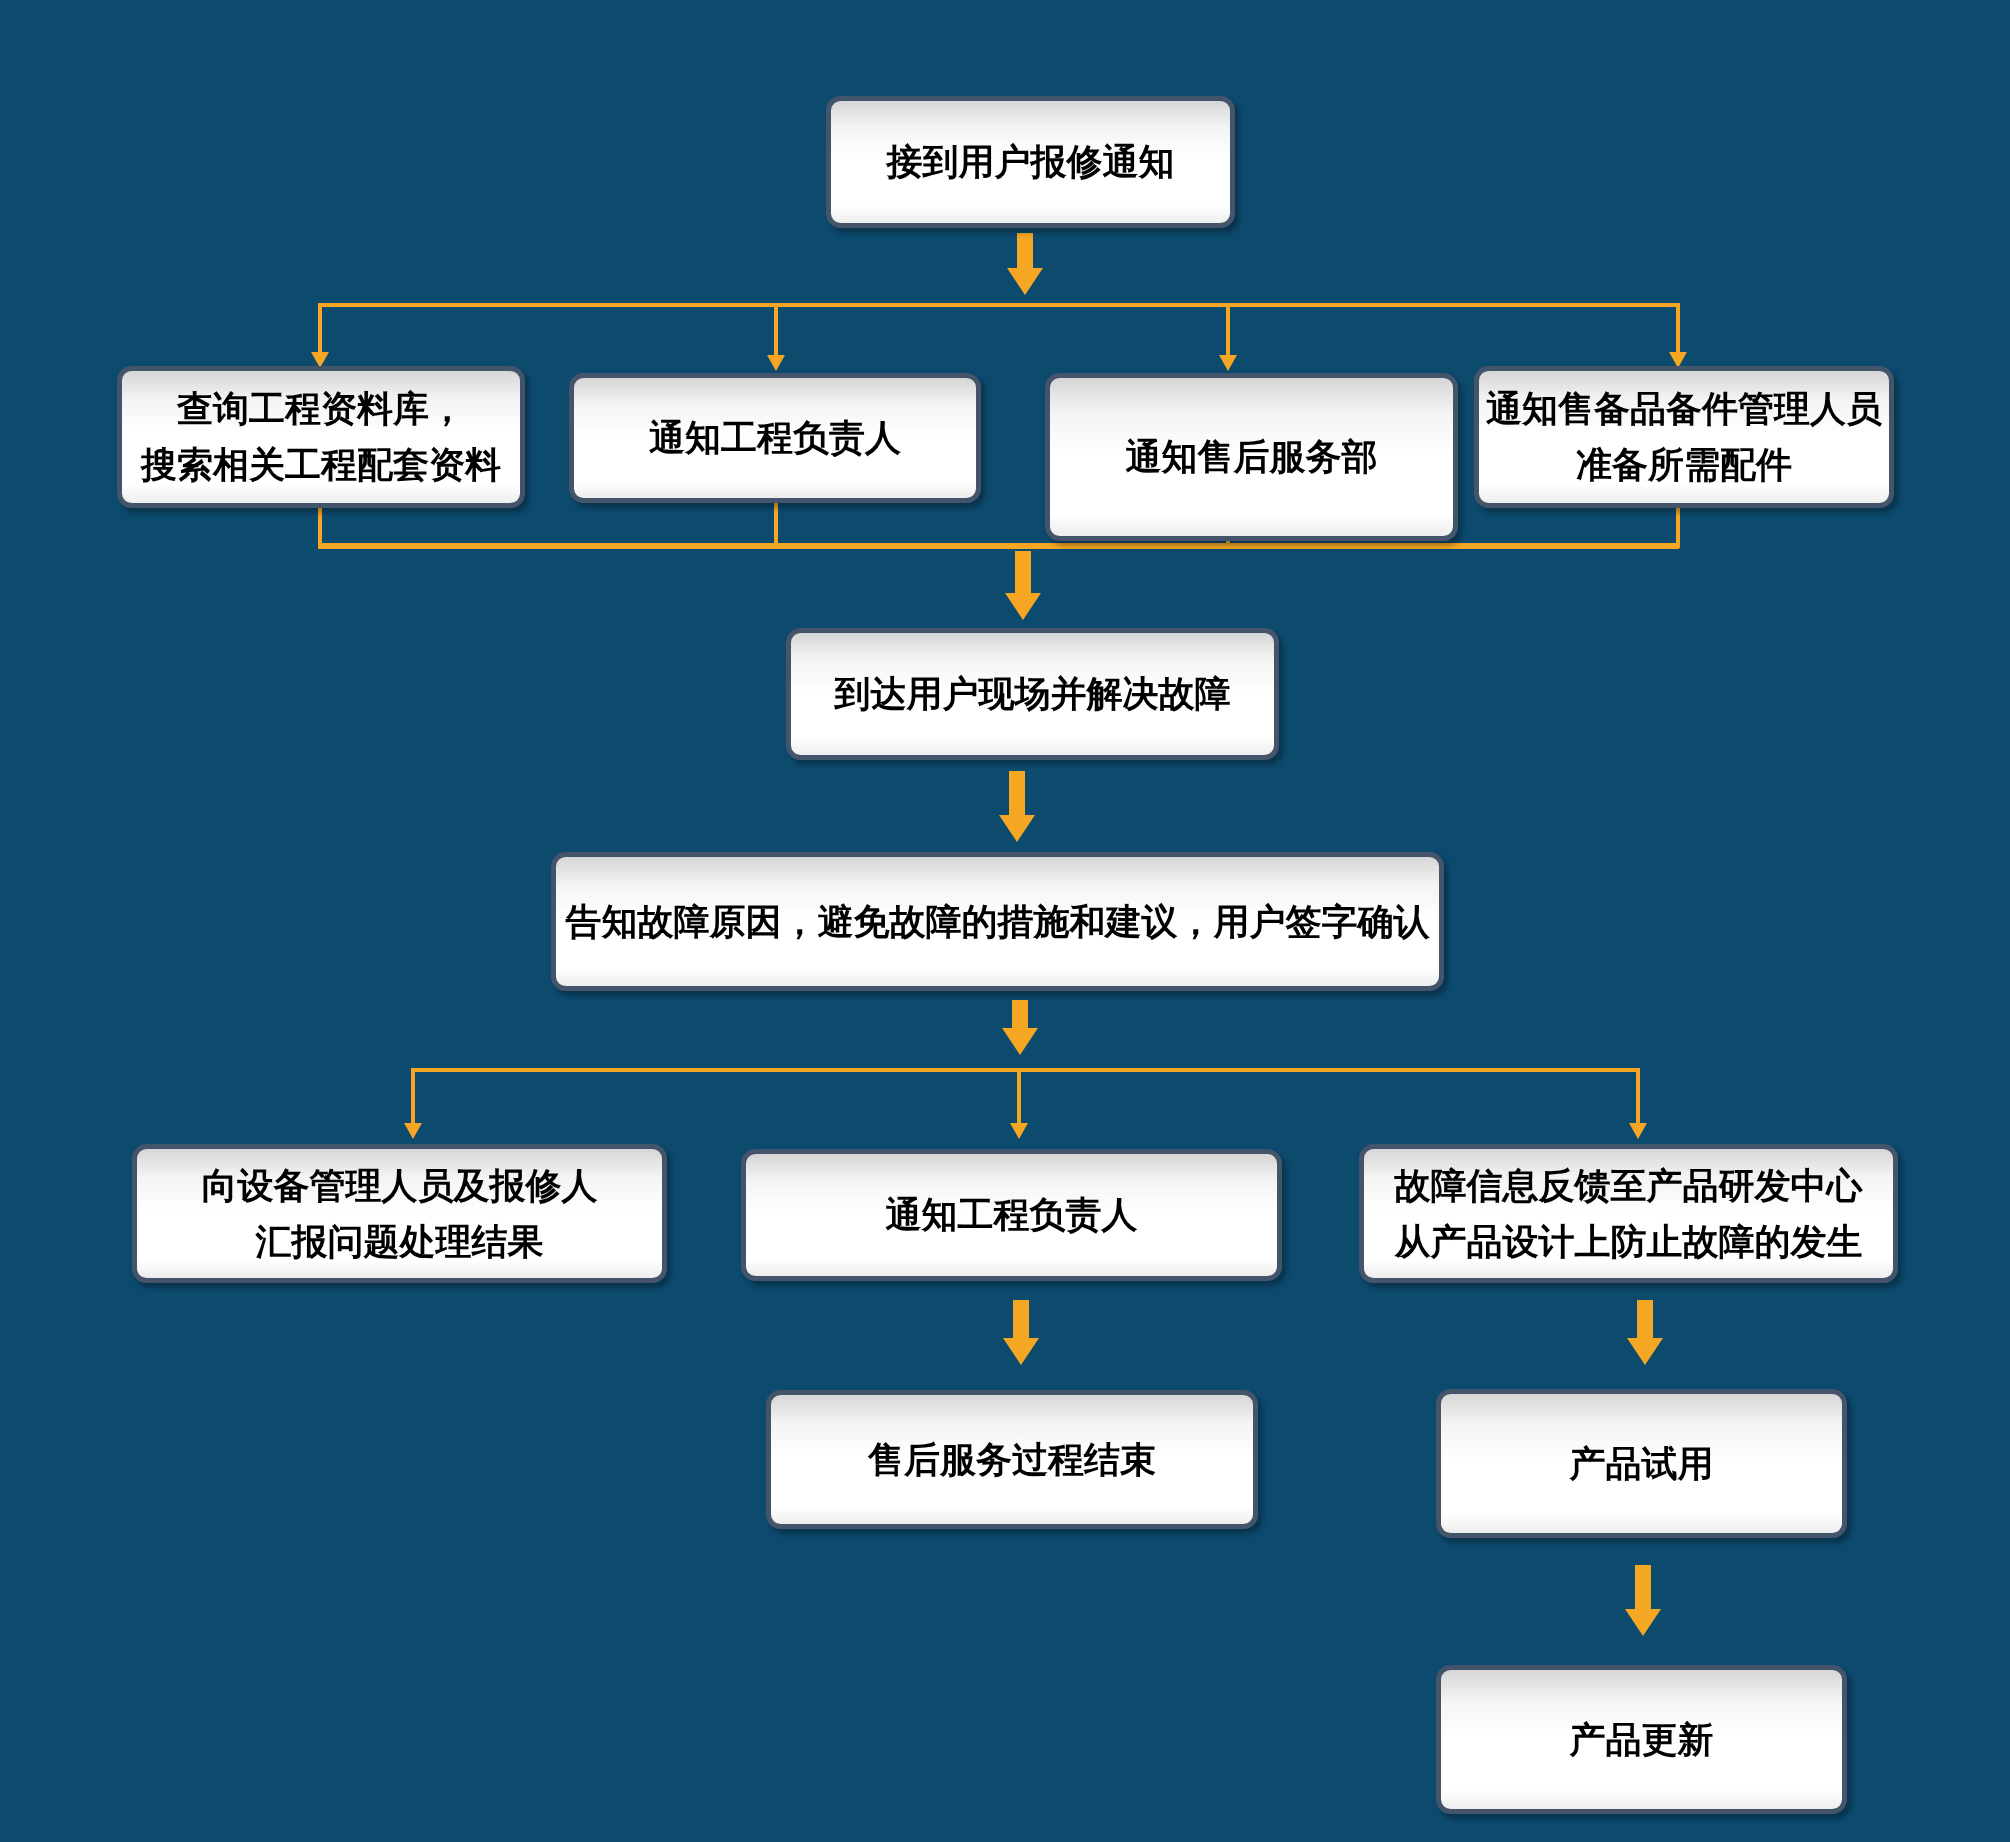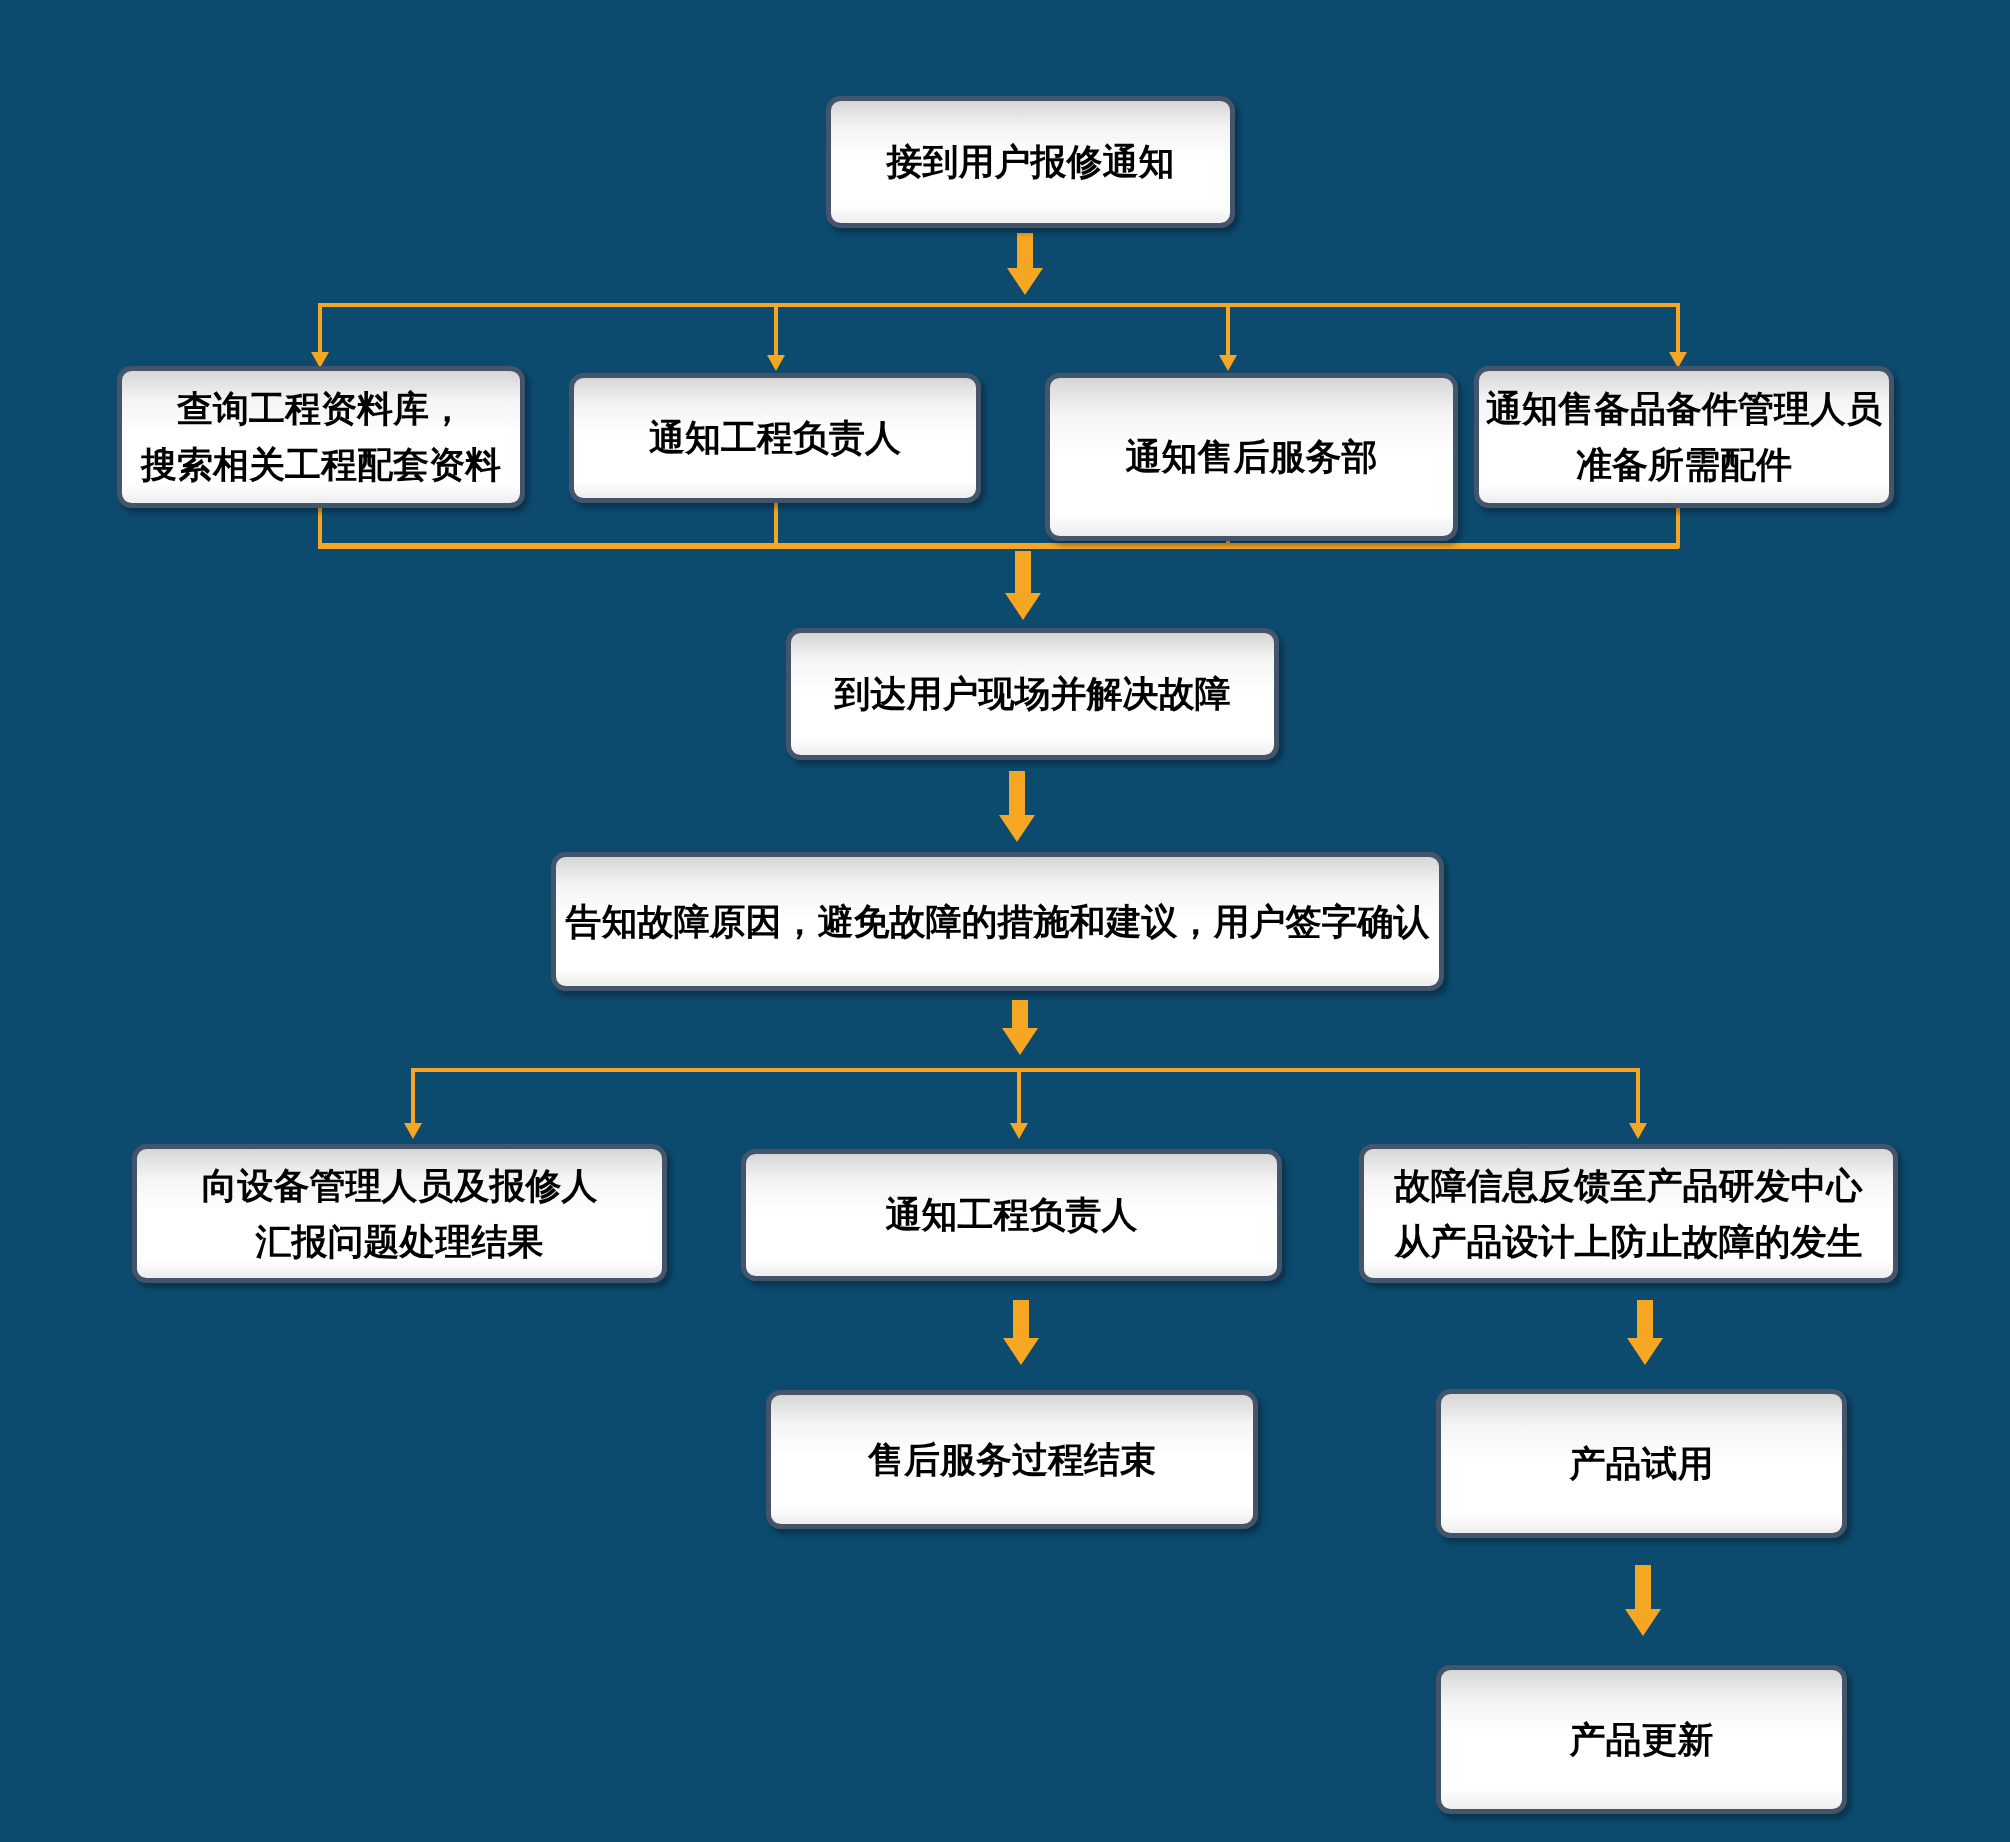--- a/index.html
+++ b/index.html
@@ -166,21 +166,21 @@
 
   <div class="node" style="left:132px;top:1144px;width:535px;height:139px;">
     <span class="nl">向设备管理人员及报修人</span>
     <span class="nl">汇报问题处理结果</span>
   </div>
 
   <div class="node" style="left:741px;top:1149px;width:541px;height:132px;">
     <span class="nl">通知工程负责人</span>
   </div>
 
-  <div class="node" style="left:1359px;top:1144px;width:539px;height:139px;border-radius:14px;">
+  <div class="node" style="left:1359px;top:1144px;width:539px;height:139px;">
     <span class="nl">故障信息反馈至产品研发中心</span>
     <span class="nl">从产品设计上防止故障的发生</span>
   </div>
 
   <div class="node" style="left:766px;top:1390px;width:492px;height:139px;">
     <span class="nl">售后服务过程结束</span>
   </div>
 
   <div class="node" style="left:1436px;top:1389px;width:411px;height:149px;">
     <span class="nl">产品试用</span>

